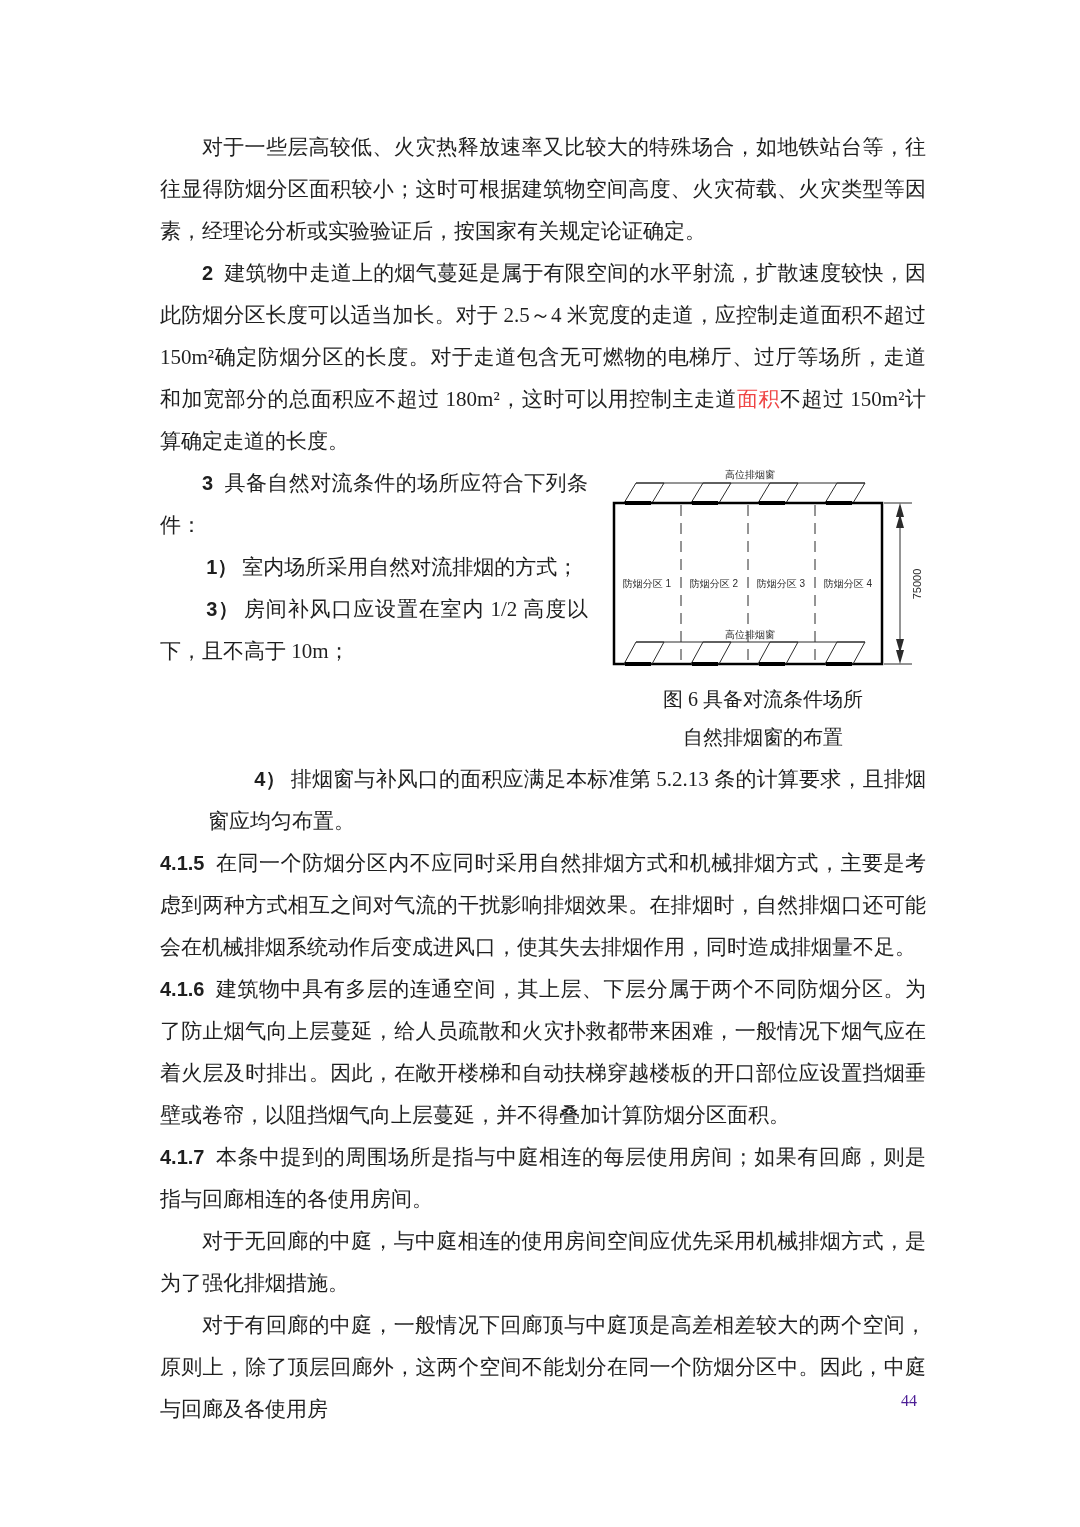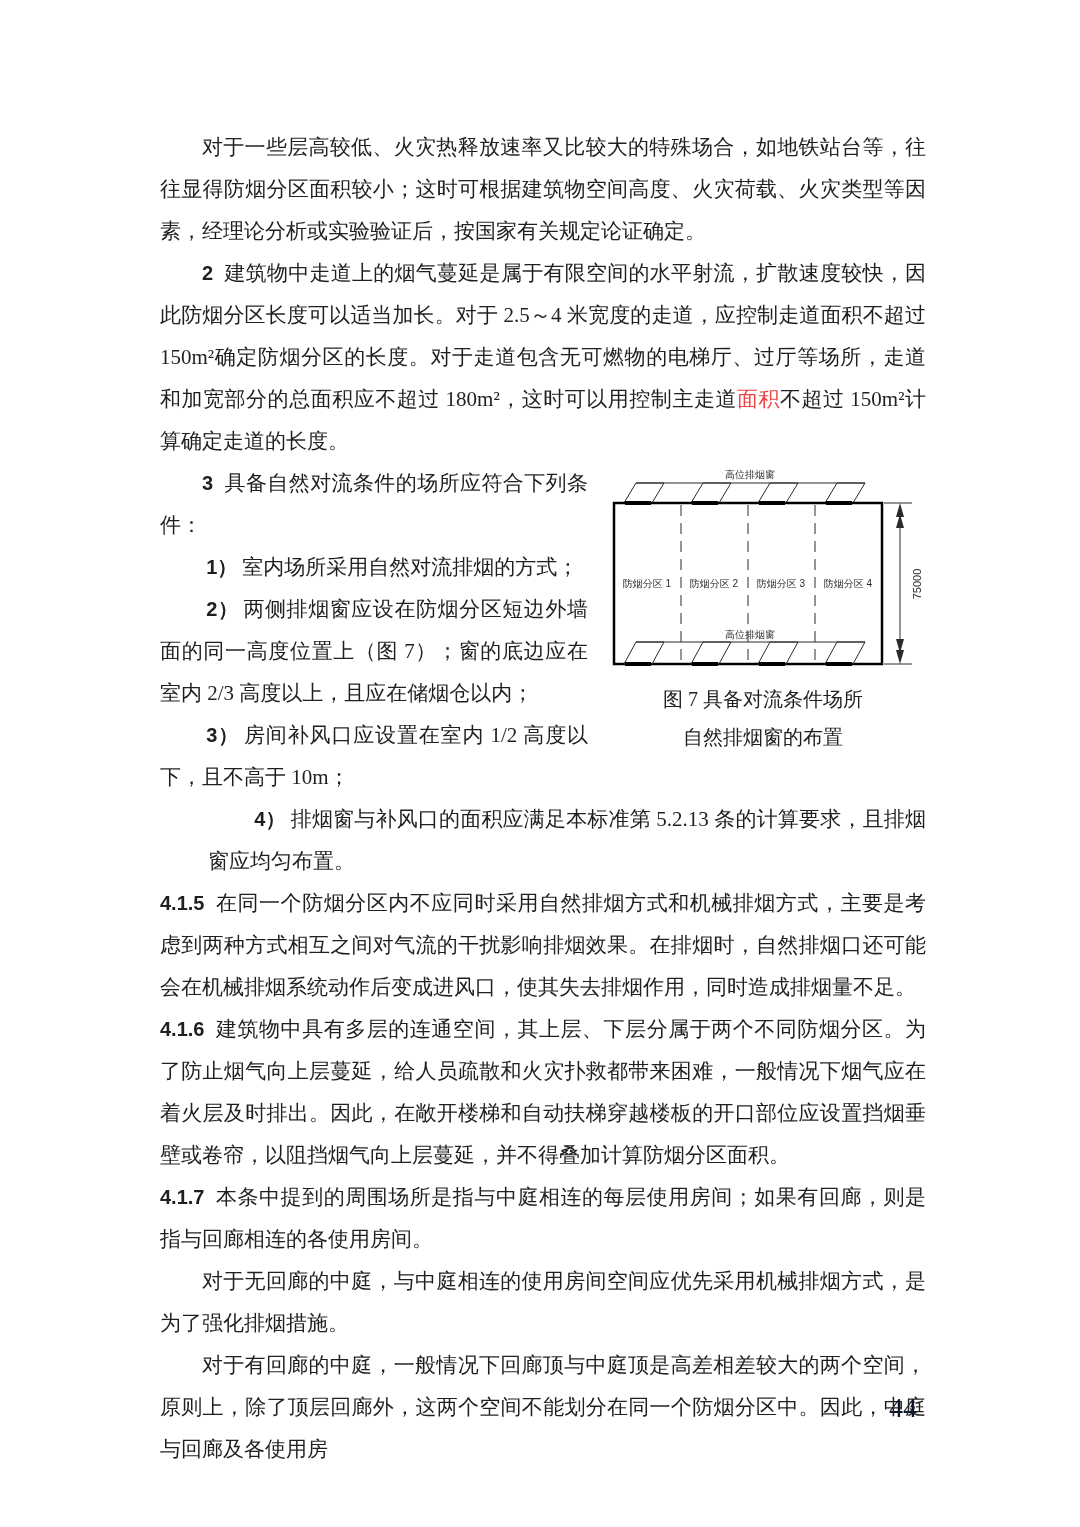--- a/index.html
+++ b/index.html
@@ -47,22 +47,22 @@
     font-size:20px;
     line-height:38px;
     text-align:center;
     color:#1f1f1f;
   }
   .clear { clear:both;margin-left:48px; }
   .page-number {
     position:absolute;
     top:1392px;
     right:163px;
-    font-size:28px;
-    color:#0f172a;
+    font-size:16px;
+    color:#4c1d95;
   }
   .diagram-text {
     font-family:"Liberation Sans","DejaVu Sans",sans-serif;
     fill:#2b2b2b;
   }
 </style>
 </head>
 <body>
 
 <div class="content">
@@ -130,29 +130,28 @@
         <line x1="300" y1="40" x2="300" y2="195"></line>
       </g>
       <g fill="#2b2b2b">
         <polygon points="300,37 296,51 304,51"></polygon>
         <polygon points="300,48 296,62 304,62"></polygon>
         <polygon points="300,198 296,184 304,184"></polygon>
         <polygon points="300,187 296,173 304,173"></polygon>
       </g>
       <text x="321" y="118" font-size="11" text-anchor="middle" class="diagram-text" transform="rotate(-90 321 118)">75000</text>
     </svg>
-    <div class="fig-caption">图 7  具备对流条件场所</div>
+    <div class="fig-caption">图 6  具备对流条件场所</div>
     <div class="fig-caption">自然排烟窗的布置</div>
   </div>
 
   <p class="h3"><span class="num-bold">3</span><span>具备自然对流条件的场所应符合下列条件：</span></p>
 
   <p class="item"><span class="item-num">1）</span><span>室内场所采用自然对流排烟的方式；</span></p>
 
-  <p class="item"><span class="item-num">2）</span><span>两侧排烟窗应设在防烟分区短边外墙面的同一高度位置上（图 7）；窗的底边应在室内 2/3 高度以上，且应在储烟仓以内；</span></p>
 
   <p class="item"><span class="item-num">3）</span><span>房间补风口应设置在室内 1/2 高度以下，且不高于 10m；</span></p>
 
   <p class="item clear"><span class="item-num">4）</span><span>排烟窗与补风口的面积应满足本标准第 5.2.13 条的计算要求，且排烟窗应均匀布置。</span></p>
 
   <p class="section"><span class="num-bold">4.1.5</span><span>在同一个防烟分区内不应同时采用自然排烟方式和机械排烟方式，主要是考虑到两种方式相互之间对气流的干扰影响排烟效果。在排烟时，自然排烟口还可能会在机械排烟系统动作后变成进风口，使其失去排烟作用，同时造成排烟量不足。</span></p>
 
   <p class="section"><span class="num-bold">4.1.6</span><span>建筑物中具有多层的连通空间，其上层、下层分属于两个不同防烟分区。为了防止烟气向上层蔓延，给人员疏散和火灾扑救都带来困难，一般情况下烟气应在着火层及时排出。因此，在敞开楼梯和自动扶梯穿越楼板的开口部位应设置挡烟垂壁或卷帘，以阻挡烟气向上层蔓延，并不得叠加计算防烟分区面积。</span></p>
 
   <p class="section"><span class="num-bold">4.1.7</span><span>本条中提到的周围场所是指与中庭相连的每层使用房间；如果有回廊，则是指与回廊相连的各使用房间。</span></p>

